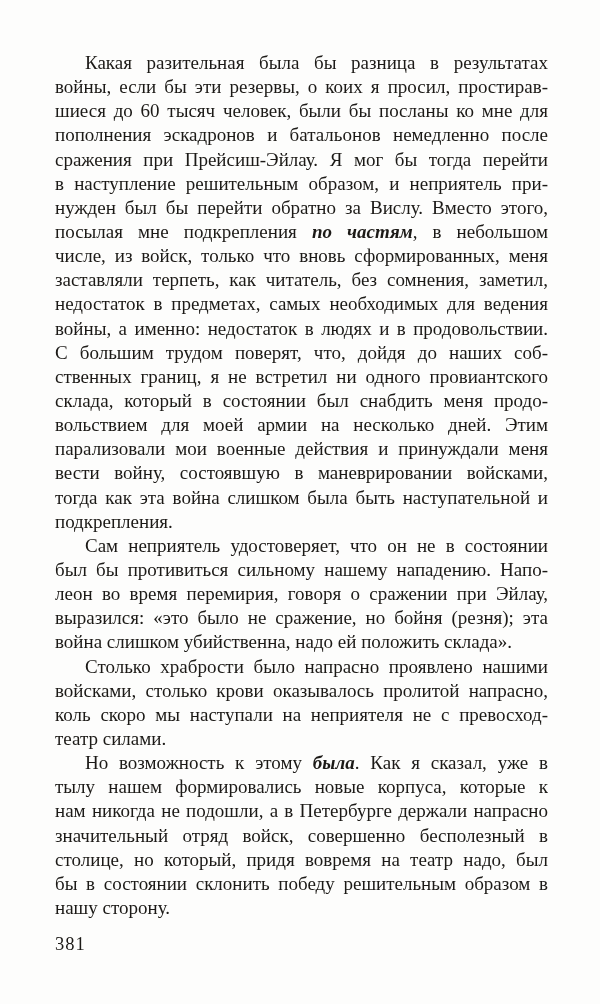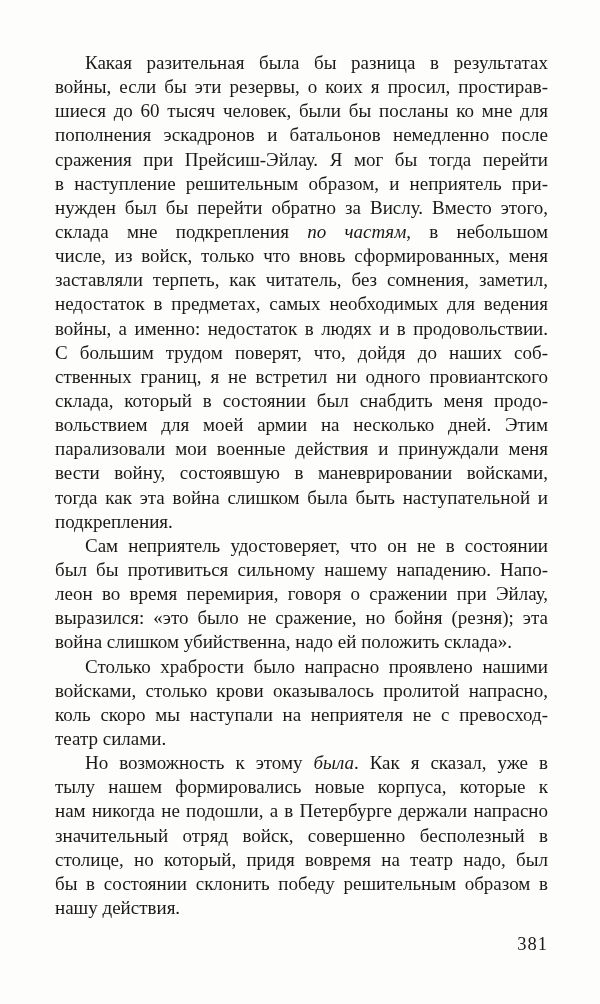--- a/index.html
+++ b/index.html
@@ -38,46 +38,47 @@
     height: 24.15px;
   }
   .line.first {
     text-indent: 30px;
   }
   .line.last {
     text-align-last: left;
   }
   .italic {
     font-style: italic;
+    font-weight: bold;
   }
   .page-number {
     position: absolute;
     left: 55px;
     top: 932px;
     width: 493px;
-    text-align: right;
+    text-align: left;
     font-size: 18.5px;
     line-height: 24px;
     letter-spacing: 1px;
   }
 </style>
 </head>
 <body>
 
 <div class="page">
   <div class="text-block" id="text-block">
       <div class="paragraph">
         <div class="line first">Какая разительная была бы разница в результатах</div>
         <div class="line">войны, если бы эти резервы, о коих я просил, простирав-</div>
         <div class="line">шиеся до 60 тысяч человек, были бы посланы ко мне для</div>
         <div class="line">пополнения эскадронов и батальонов немедленно после</div>
         <div class="line">сражения при Прейсиш-Эйлау. Я мог бы тогда перейти</div>
         <div class="line">в наступление решительным образом, и неприятель при-</div>
         <div class="line">нужден был бы перейти обратно за Вислу. Вместо этого,</div>
-        <div class="line"><span>склада мне подкрепления </span><span class="italic">по частям</span><span>, в небольшом</span></div>
+        <div class="line"><span>посылая мне подкрепления </span><span class="italic">по частям</span><span>, в небольшом</span></div>
         <div class="line">числе, из войск, только что вновь сформированных, меня</div>
         <div class="line">заставляли терпеть, как читатель, без сомнения, заметил,</div>
         <div class="line">недостаток в предметах, самых необходимых для ведения</div>
         <div class="line">войны, а именно: недостаток в людях и в продовольствии.</div>
         <div class="line">С большим трудом поверят, что, дойдя до наших соб-</div>
         <div class="line">ственных границ, я не встретил ни одного провиантского</div>
         <div class="line">склада, который в состоянии был снабдить меня продо-</div>
         <div class="line">вольствием для моей армии на несколько дней. Этим</div>
         <div class="line">парализовали мои военные действия и принуждали меня</div>
         <div class="line">вести войну, состоявшую в маневрировании войсками,</div>
@@ -97,17 +98,17 @@
         <div class="line">коль скоро мы наступали на неприятеля не с превосход-</div>
         <div class="line last">театр силами.</div>
       </div>
       <div class="paragraph">
         <div class="line first"><span>Но возможность к этому </span><span class="italic">была</span><span>. Как я сказал, уже в</span></div>
         <div class="line">тылу нашем формировались новые корпуса, которые к</div>
         <div class="line">нам никогда не подошли, а в Петербурге держали напрасно</div>
         <div class="line">значительный отряд войск, совершенно бесполезный в</div>
         <div class="line">столице, но который, придя вовремя на театр надо, был</div>
         <div class="line">бы в состоянии склонить победу решительным образом в</div>
-        <div class="line last">нашу действия.</div>
+        <div class="line last">нашу сторону.</div>
       </div>
     </div>
   <div class="page-number">381</div>
 </div>
 
 </body></html>

